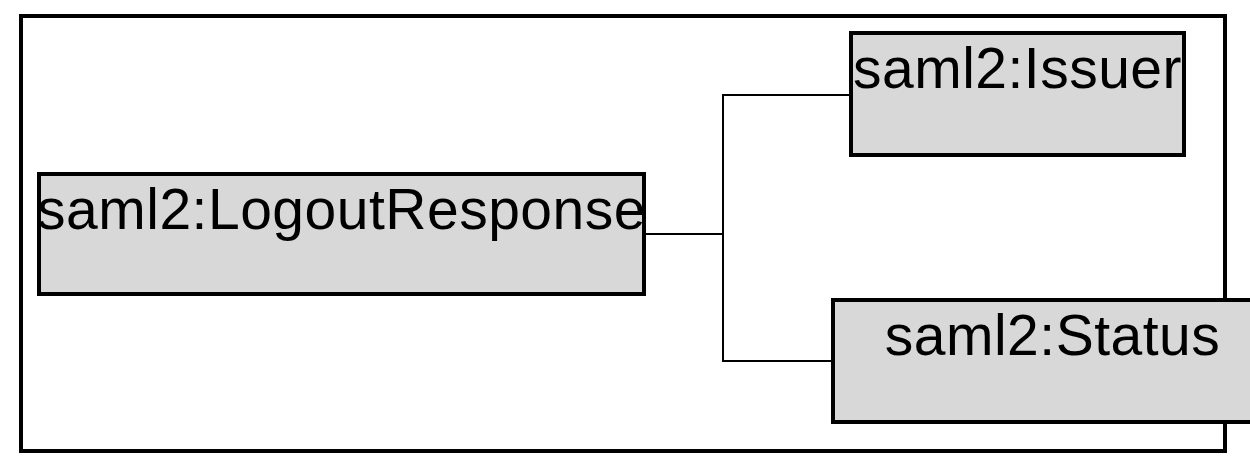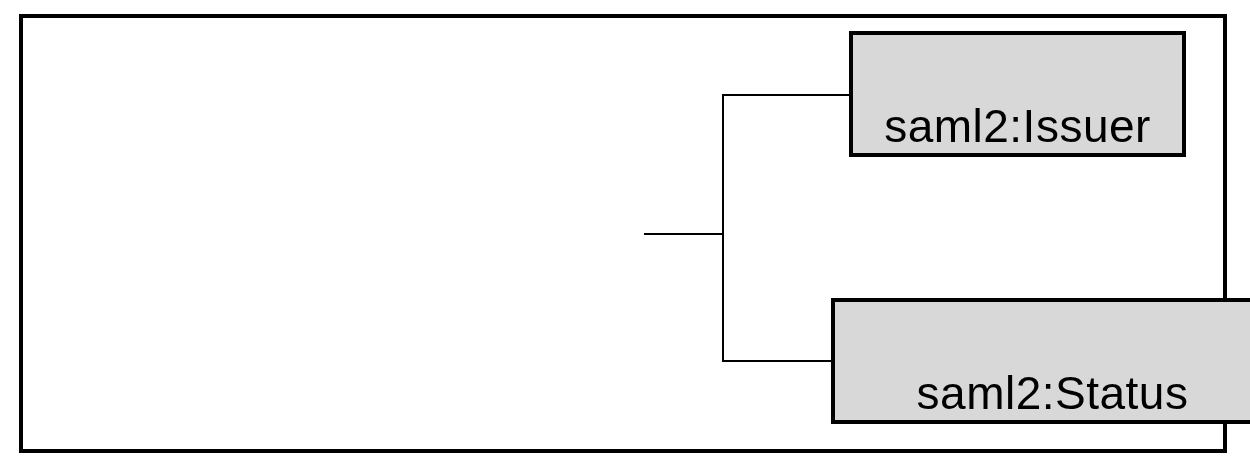--- a/index.html
+++ b/index.html
@@ -24,24 +24,24 @@
     border: 4px solid var(--frame-border, #000000);
     box-sizing: border-box;
     background: transparent;
   }
   .node {
     position: absolute;
     box-sizing: border-box;
     background: var(--node-fill, #d8d8d8);
     border: 4px solid var(--node-border, #000000);
     display: flex;
-    align-items: flex-end;
+    align-items: flex-start;
     justify-content: center;
     color: var(--text, #000000);
-    font-size: 46px;
+    font-size: 57px;
     letter-spacing: 0.5px;
     white-space: nowrap;
     z-index: 2;
   }
   .node-root {
     left: 37px;
     top: 172px;
     width: 609px;
     height: 124px;
   }
@@ -91,20 +91,23 @@
 <body>
 
 <div class="canvas">
   <div class="frame"></div>
 
   <div class="connector conn-mid"></div>
   <div class="connector conn-trunk"></div>
   <div class="connector conn-top"></div>
   <div class="connector conn-bottom"></div>
 
+  <div class="node node-root">
+    <span>saml2:LogoutResponse</span>
+  </div>
 
   <div class="node node-issuer">
     <span>saml2:Issuer</span>
   </div>
 
   <div class="node node-status">
     <span>saml2:Status</span>
   </div>
 </div>
 

